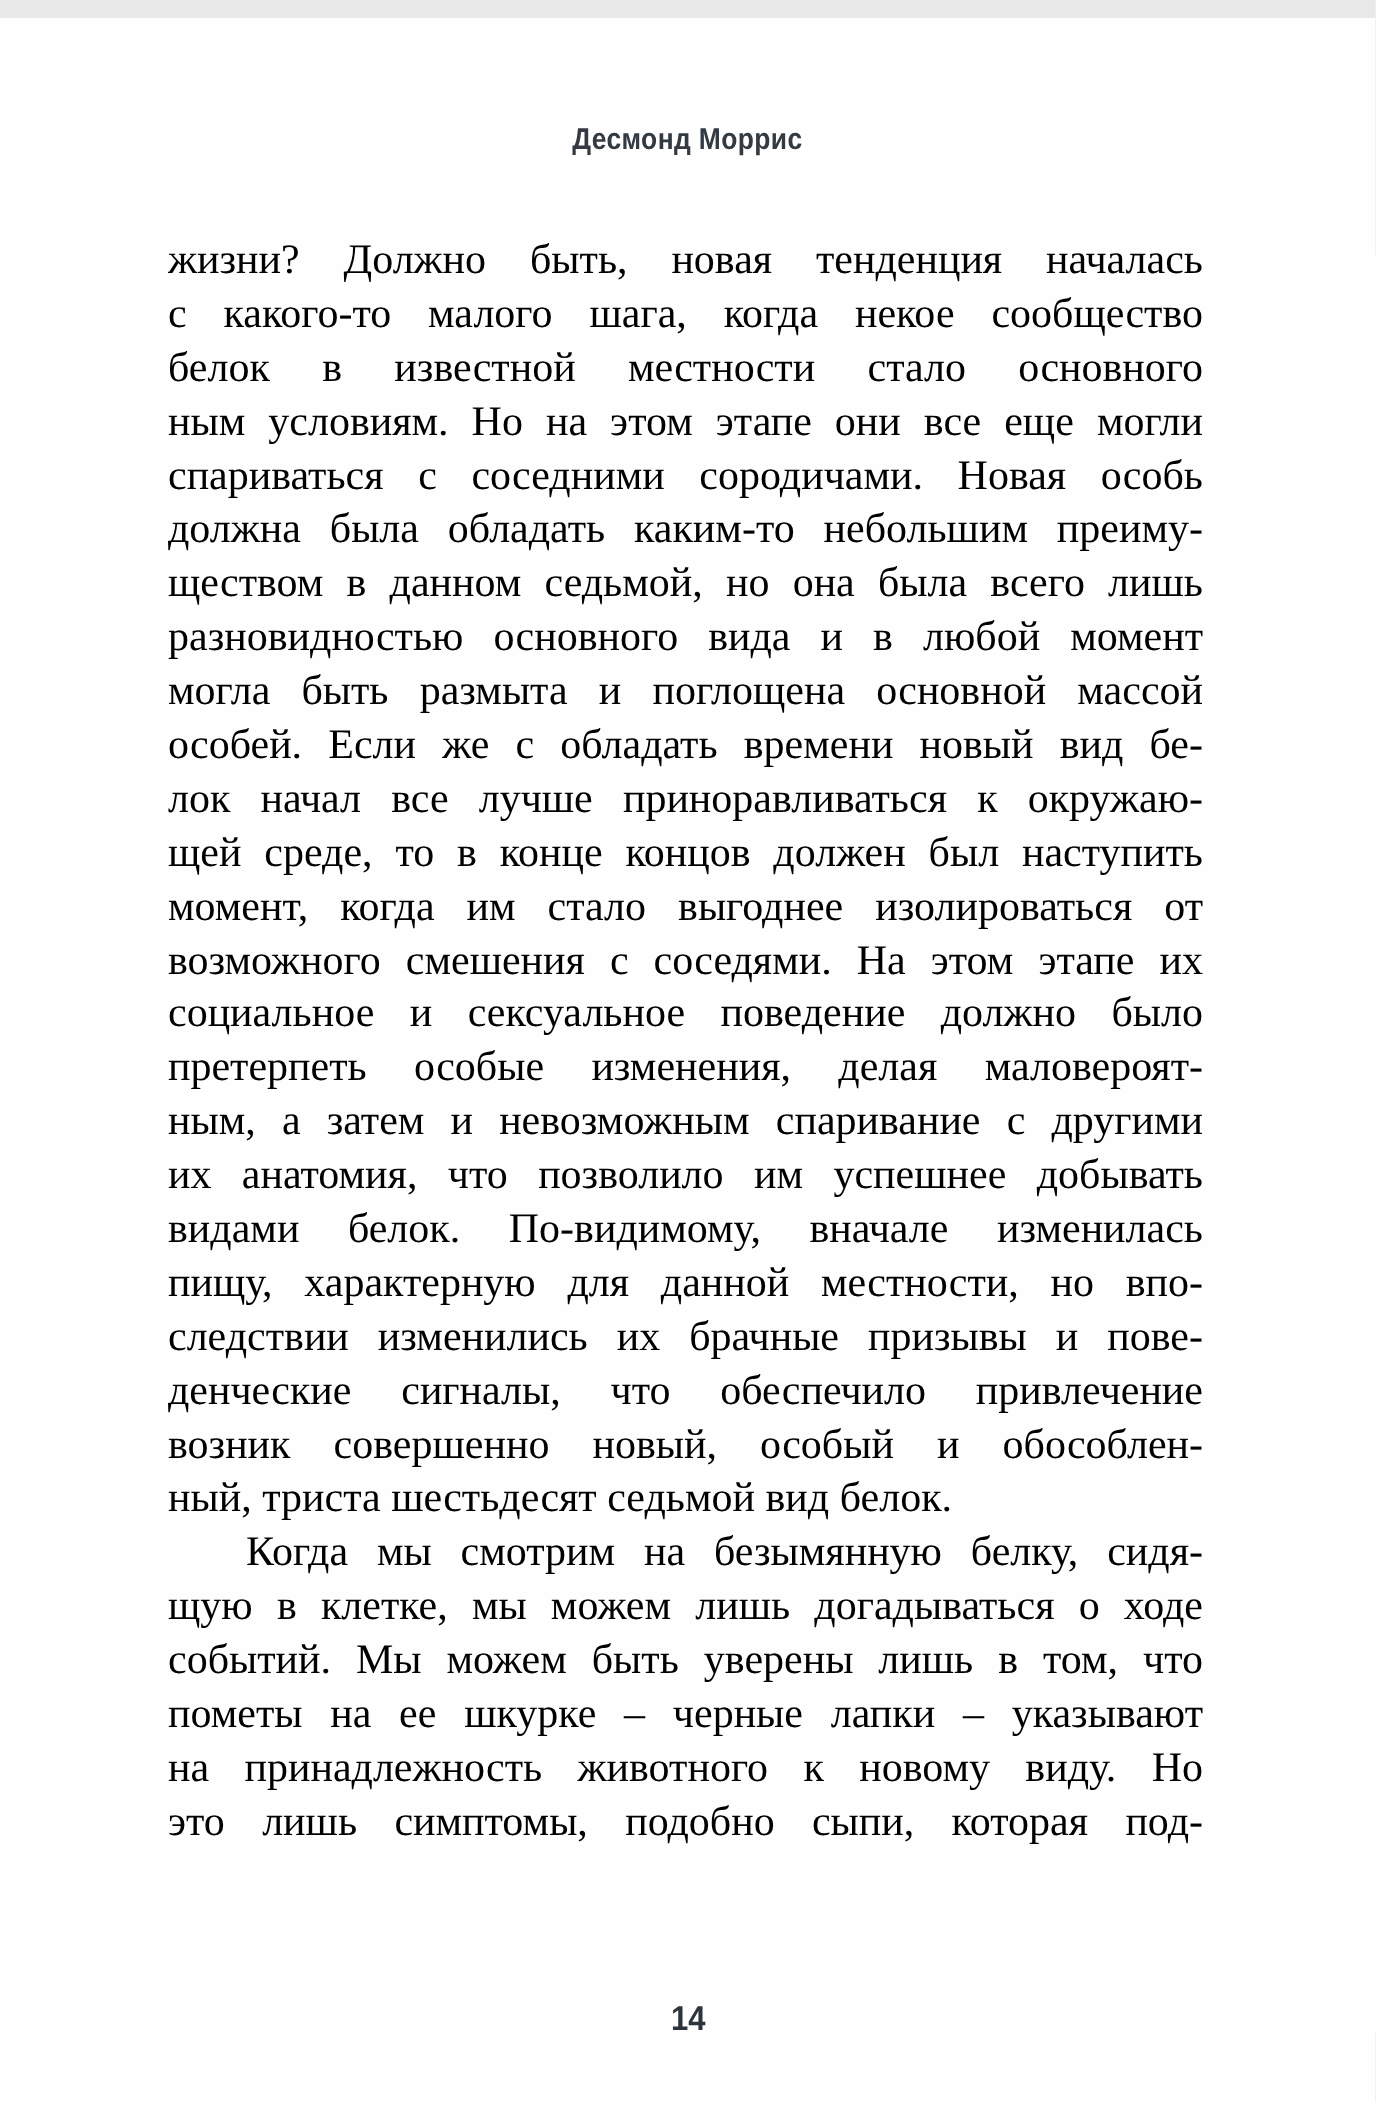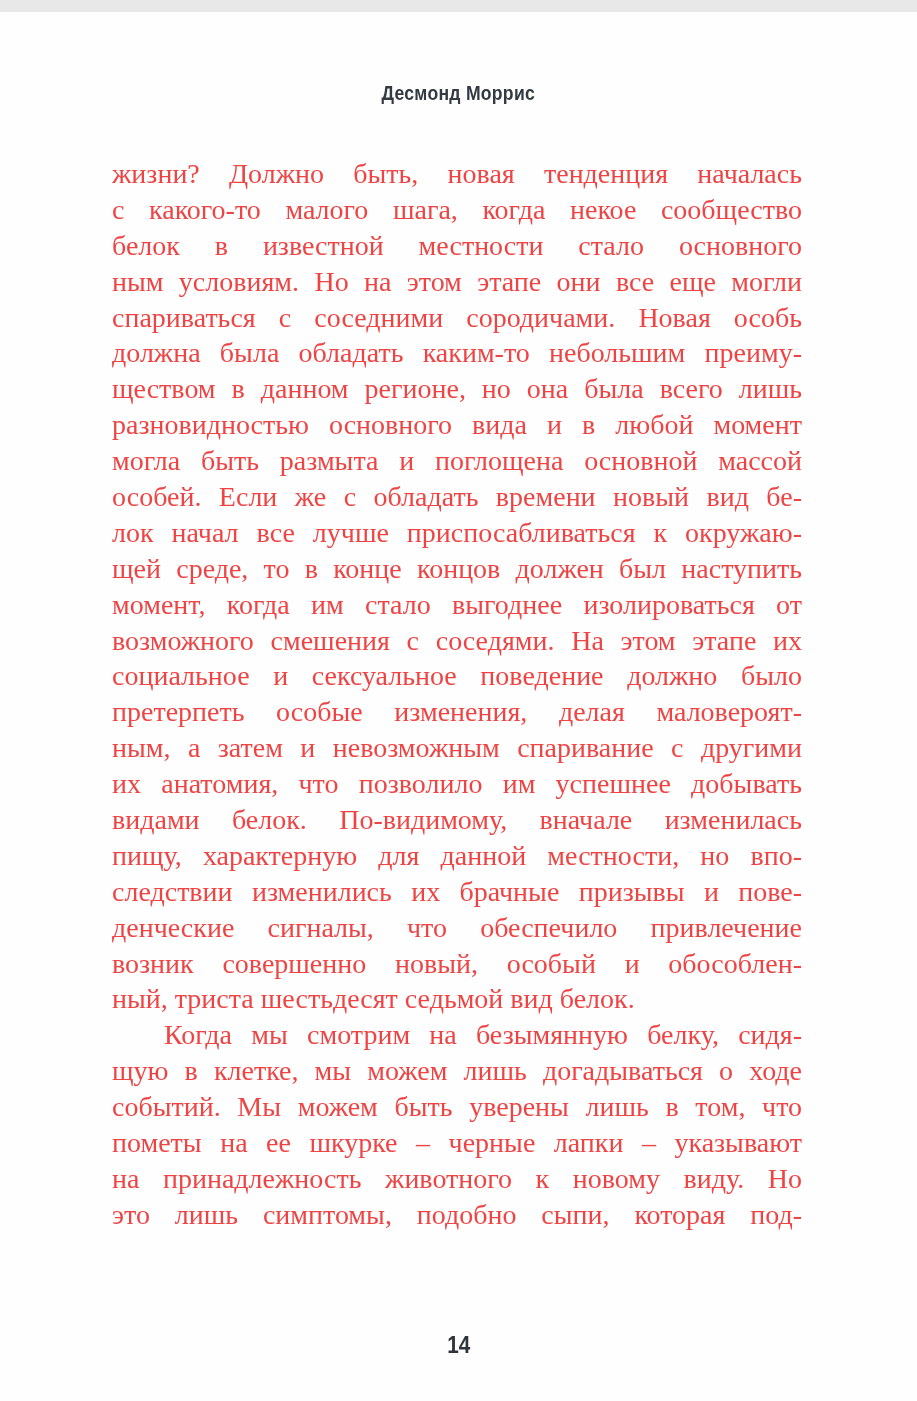--- a/index.html
+++ b/index.html
@@ -34,21 +34,21 @@
     transform-origin: center;
   }
   
   .text-block {
     position: absolute;
     top: 144px;
     left: 112px;
     width: 690px;
     font-family: "Liberation Serif", "DejaVu Serif", serif;
     font-size: 28px;
-    color: #ef4444;
+    color: #000000;
   }
   .line {
     height: 35.9px;
     line-height: 35.9px;
     text-align: justify;
     text-align-last: justify;
     overflow: hidden;
     white-space: nowrap;
   }
   .line.indent {
@@ -85,25 +85,25 @@
     <span>Десмонд Моррис</span>
   </div>
 
   <div class="text-block">
       <div class="line">жизни? Должно быть, новая тенденция началась</div>
       <div class="line">с какого-то малого шага, когда некое сообщество</div>
       <div class="line">белок в известной местности стало основного</div>
       <div class="line">ным условиям. Но на этом этапе они все еще могли</div>
       <div class="line">спариваться с соседними сородичами. Новая особь</div>
       <div class="line">должна была обладать каким-то небольшим преиму-</div>
-      <div class="line">ществом в данном регионе, но она была всего лишь</div>
+      <div class="line">ществом в данном седьмой, но она была всего лишь</div>
       <div class="line">разновидностью основного вида и в любой момент</div>
       <div class="line">могла быть размыта и поглощена основной массой</div>
       <div class="line">особей. Если же с обладать времени новый вид бе-</div>
-      <div class="line">лок начал все лучше приспосабливаться к окружаю-</div>
+      <div class="line">лок начал все лучше приноравливаться к окружаю-</div>
       <div class="line">щей среде, то в конце концов должен был наступить</div>
       <div class="line">момент, когда им стало выгоднее изолироваться от</div>
       <div class="line">возможного смешения с соседями. На этом этапе их</div>
       <div class="line">социальное и сексуальное поведение должно было</div>
       <div class="line">претерпеть особые изменения, делая маловероят-</div>
       <div class="line">ным, а затем и невозможным спаривание с другими</div>
       <div class="line">их анатомия, что позволило им успешнее добывать</div>
       <div class="line">видами белок. По-видимому, вначале изменилась</div>
       <div class="line">пищу, характерную для данной местности, но впо-</div>
       <div class="line">следствии изменились их брачные призывы и пове-</div>

